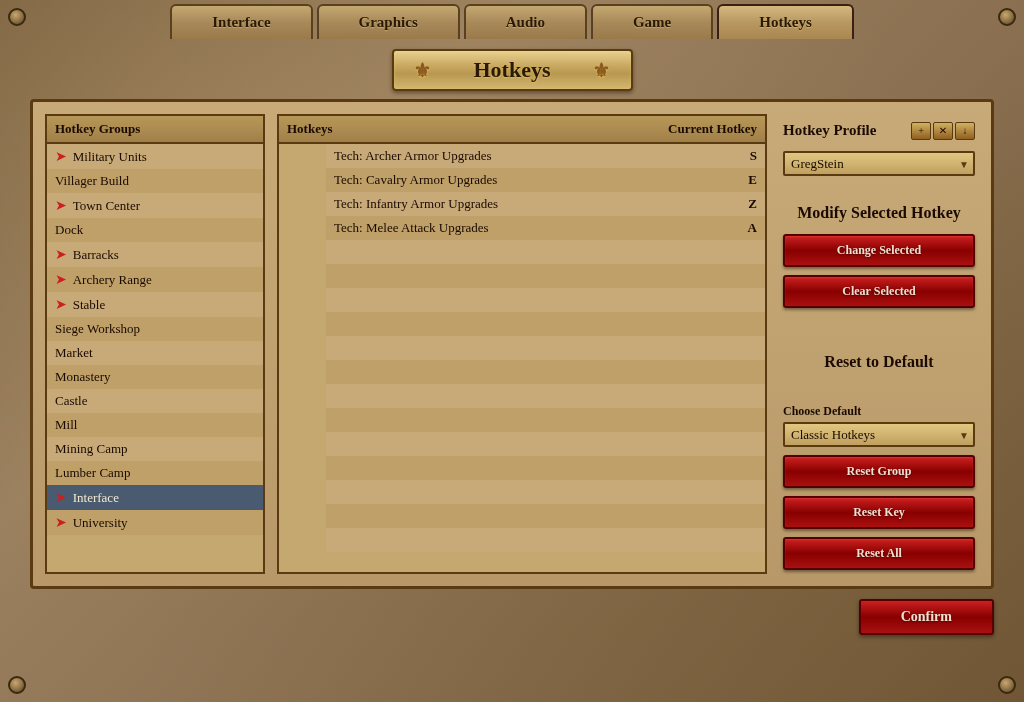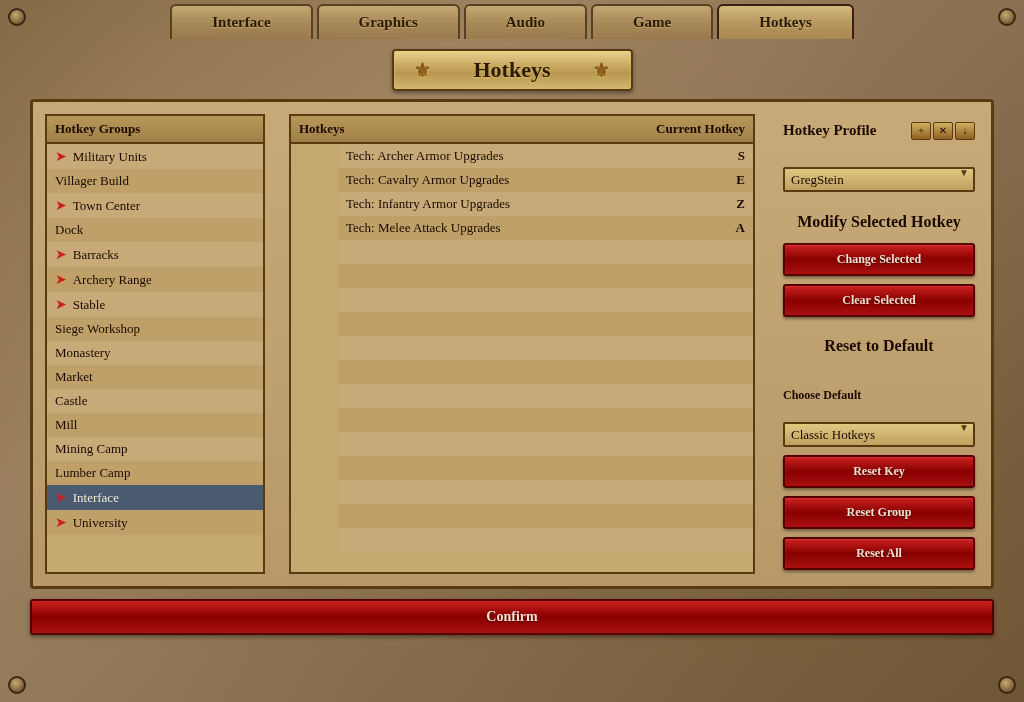--- a/index.html
+++ b/index.html
@@ -111,21 +111,21 @@
     
     .main-content {
       position: relative;
       z-index: 5;
       margin: 0 30px;
       background: linear-gradient(180deg, #c8aa78 0%, #b89868 100%);
       border: 3px solid #5a3a10;
       border-radius: 4px;
       padding: 12px;
       display: flex;
-      gap: 24px;
+      gap: 12px;
       height: 490px;
     }
 
     
     .left-panel {
       width: 220px;
       flex-shrink: 0;
       border: 2px solid #5a3a10;
       background: #c4a870;
     }
@@ -256,21 +256,20 @@
       width: 100%;
       padding: 3px 6px;
       background: linear-gradient(180deg, #e0c880 0%, #c0a060 100%);
       border: 2px solid #5a3a10;
       border-radius: 2px;
       font-size: 13px;
       font-family: 'Times New Roman', serif;
       color: #1a0a00;
       cursor: pointer;
       appearance: none;
-      margin-top: 16px;
       -webkit-appearance: none;
     }
 
     .select-wrapper {
       position: relative;
     }
 
     .select-wrapper::after {
       content: '▼';
       position: absolute;
@@ -306,21 +305,20 @@
     }
 
     
     .bottom-bar {
       position: relative;
       z-index: 5;
       display: flex;
       justify-content: flex-end;
       gap: 10px;
       padding: 10px 30px;
-      flex-direction: column;
     }
 
     .bottom-button {
       padding: 8px 40px;
       background: linear-gradient(180deg, #cc2020 0%, #880000 50%, #aa1010 100%);
       border: 2px solid #550000;
       border-radius: 3px;
       color: #f0e0d0;
       font-size: 14px;
       font-weight: bold;
@@ -378,24 +376,24 @@
           <span>Archery Range</span>
         </div>
         <div class="group-item">
           <span class="arrow-indicator">➤</span>
           <span>Stable</span>
         </div>
         <div class="group-item">
           <span>Siege Workshop</span>
         </div>
         <div class="group-item">
+          <span>Market</span>
+        </div>
+        <div class="group-item">
           <span>Monastery</span>
-        </div>
-        <div class="group-item">
-          <span>Market</span>
         </div>
         <div class="group-item">
           <span>Castle</span>
         </div>
         <div class="group-item">
           <span>Mill</span>
         </div>
         <div class="group-item">
           <span>Mining Camp</span>
         </div>
@@ -481,22 +479,22 @@
 
     <div>
       <div class="choose-default-label">Choose Default</div>
       <div class="select-wrapper" style="margin-top:3px;">
         <select class="profile-select">
           <option>Classic Hotkeys</option>
         </select>
       </div>
     </div>
 
+    <button class="red-button">Reset Group</button>
     <button class="red-button">Reset Key</button>
-    <button class="red-button">Reset Group</button>
     <button class="red-button">Reset All</button>
 
   </div>
 
 </div>
 
 <div class="bottom-bar">
   <button class="bottom-button">Confirm</button>
 </div>
 

